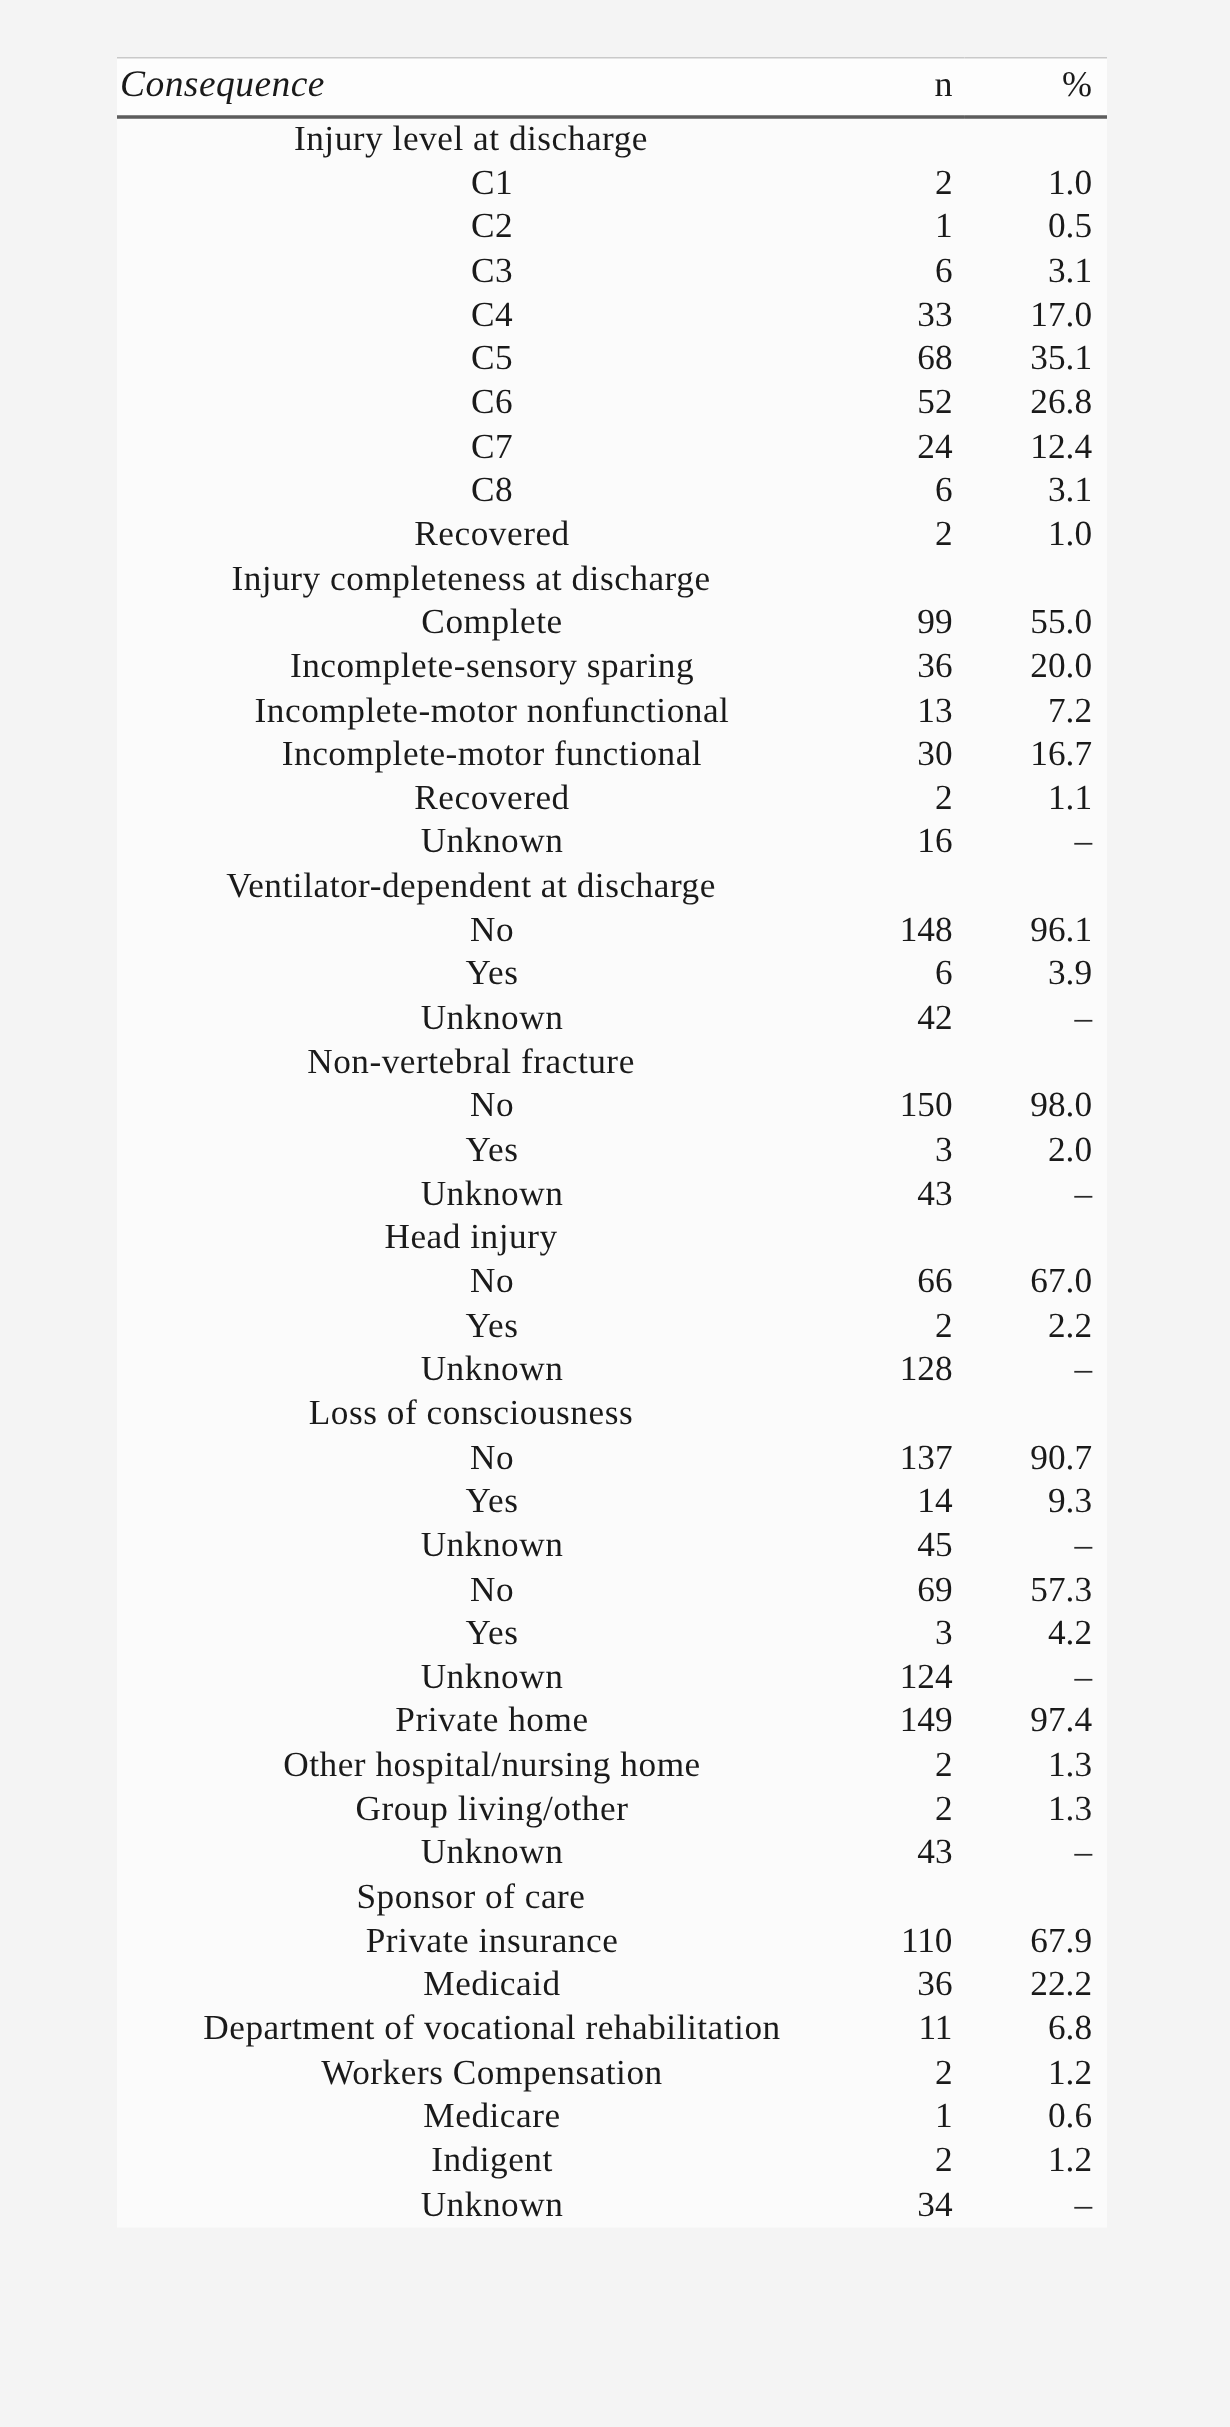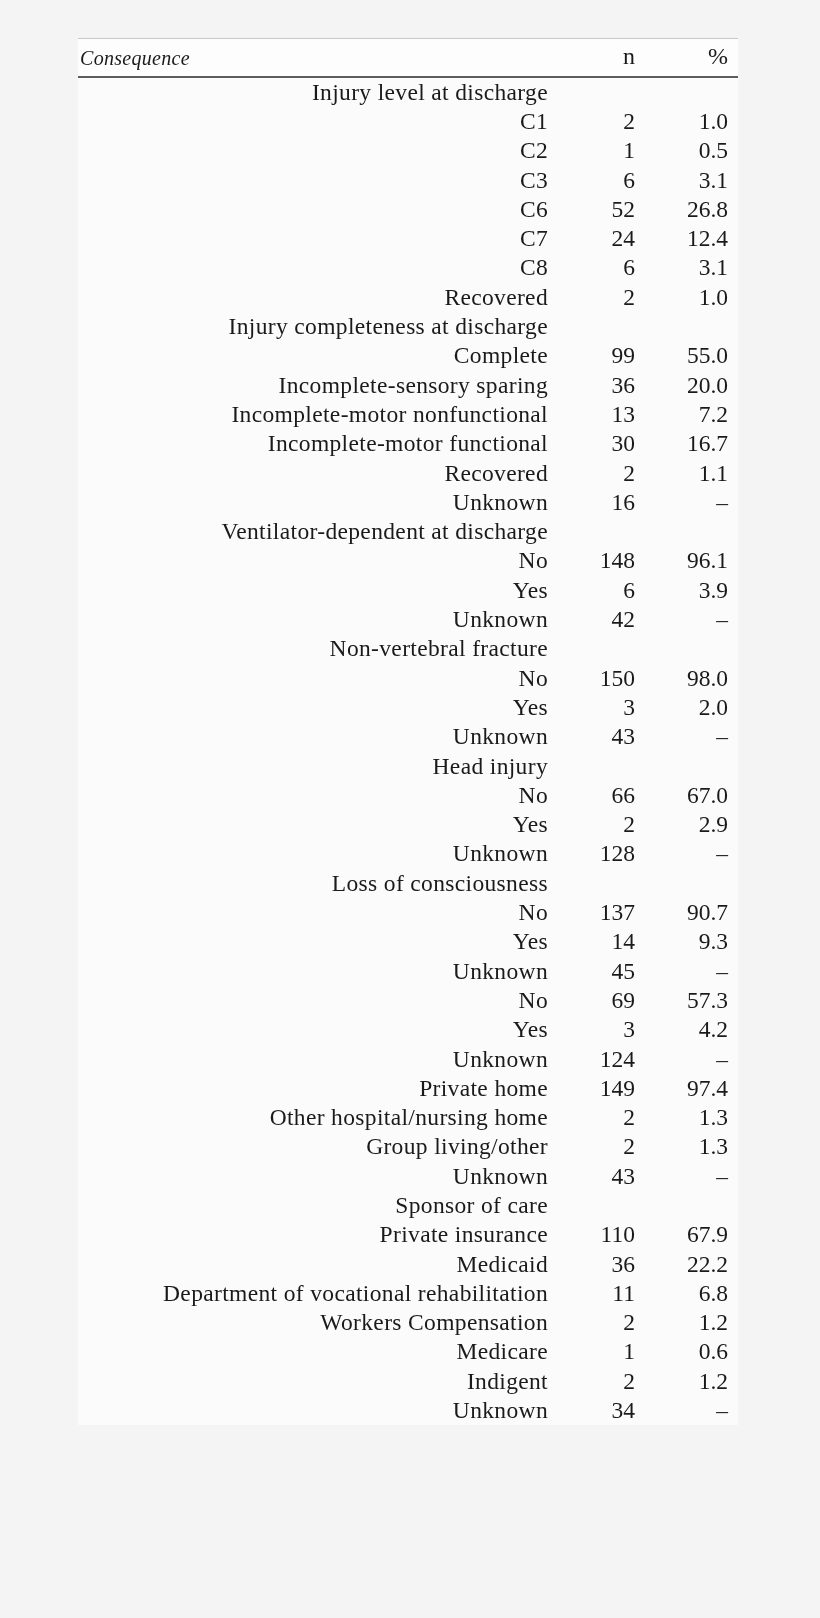--- a/index.html
+++ b/index.html
@@ -38,42 +38,42 @@
   thead th {
     font-weight: normal;
     font-size: 24px;
     padding: 4px 0 6px 0;
     background: #fdfdfd;
     vertical-align: bottom;
   }
   th.h-consequence {
     text-align: left;
     font-style: italic;
-    font-size: 20px;
+    font-size: 25px;
     padding-left: 2px;
     letter-spacing: 0.3px;
     margin-top: 20px;
   }
   th.h-n, th.h-pct {
     text-align: right;
     padding-right: 8px;
     font-style: normal;
   }
   th.h-pct { padding-right: 10px; }
 
   tbody tr { height: 29.3px; }
   tbody td {
     font-size: 23.5px;
     line-height: 29px;
     padding: 0;
     white-space: nowrap;
     vertical-align: baseline;
   }
   td.label {
-    text-align: right;
+    text-align: center;
     letter-spacing: 0.35px;
   }
   tr.group > td.label { padding-left: 2px; }
   tr.item  > td.label { padding-left: 30px; }
   td.num {
     text-align: right;
     padding-right: 8px;
     font-variant-numeric: lining-nums;
   }
   td.pct {
@@ -113,20 +113,30 @@
           <td class="label">C2</td>
           <td class="num">1</td>
           <td class="num pct">0.5</td>
         </tr>
         <tr class="item">
           <td class="label">C3</td>
           <td class="num">6</td>
           <td class="num pct">3.1</td>
         </tr>
         <tr class="item">
+          <td class="label">C4</td>
+          <td class="num">33</td>
+          <td class="num pct">17.0</td>
+        </tr>
+        <tr class="item">
+          <td class="label">C5</td>
+          <td class="num">68</td>
+          <td class="num pct">35.1</td>
+        </tr>
+        <tr class="item">
           <td class="label">C6</td>
           <td class="num">52</td>
           <td class="num pct">26.8</td>
         </tr>
         <tr class="item">
           <td class="label">C7</td>
           <td class="num">24</td>
           <td class="num pct">12.4</td>
         </tr>
         <tr class="item">
@@ -220,21 +230,21 @@
           <td class="num pct"></td>
         </tr>
         <tr class="item">
           <td class="label">No</td>
           <td class="num">66</td>
           <td class="num pct">67.0</td>
         </tr>
         <tr class="item">
           <td class="label">Yes</td>
           <td class="num">2</td>
-          <td class="num pct">2.9</td>
+          <td class="num pct">2.2</td>
         </tr>
         <tr class="item">
           <td class="label">Unknown</td>
           <td class="num">128</td>
           <td class="num pct dash">–</td>
         </tr>
         <tr class="group">
           <td class="label">Loss of consciousness</td>
           <td class="num"></td>
           <td class="num pct"></td>

